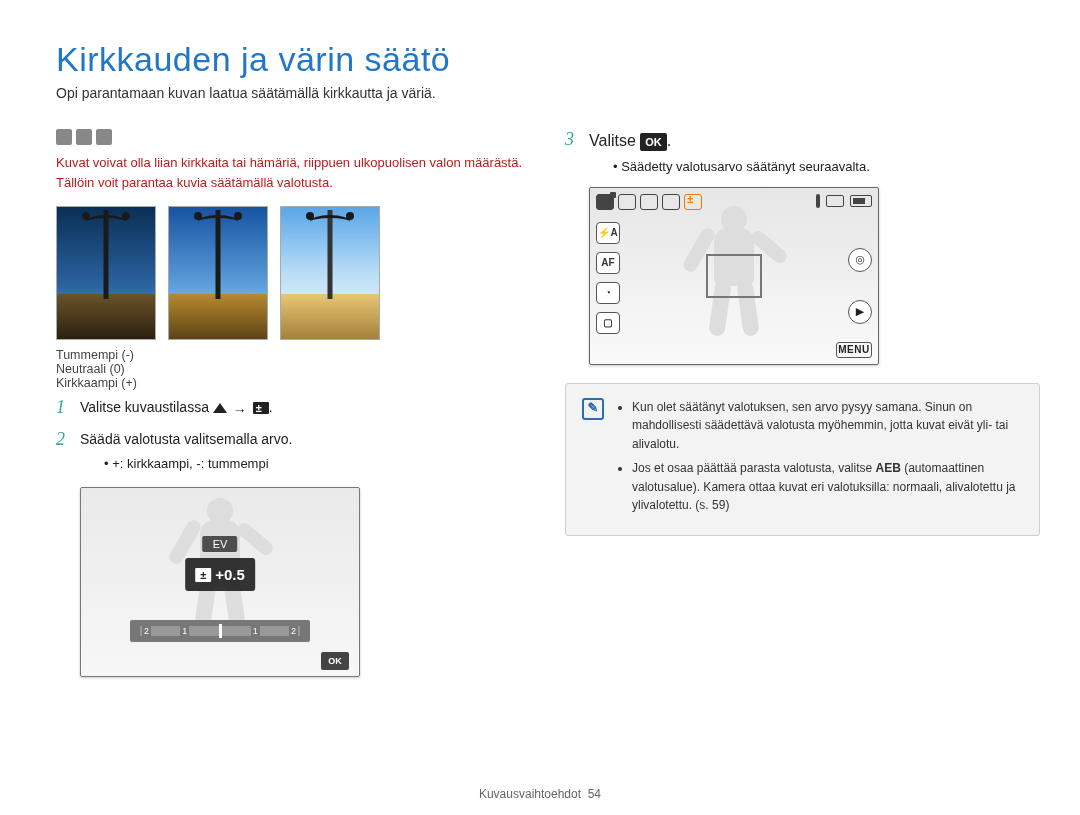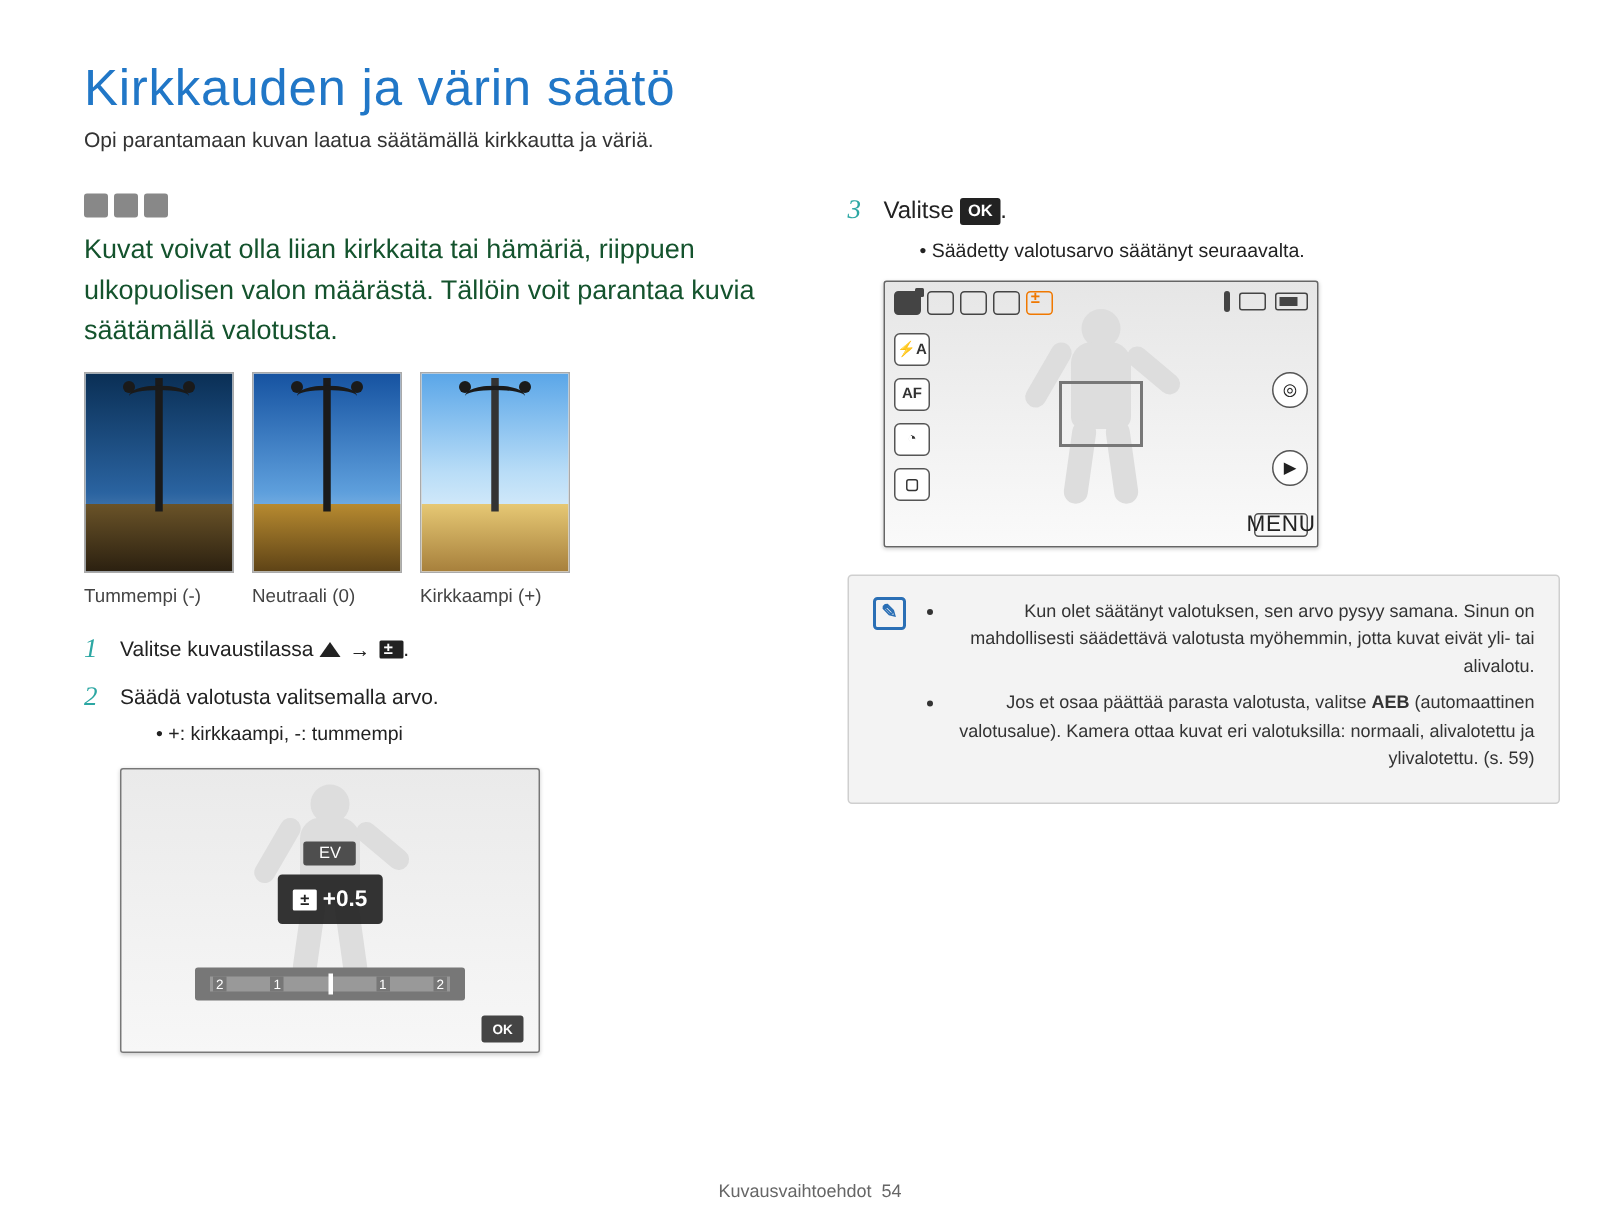--- a/index.html
+++ b/index.html
@@ -5,37 +5,37 @@
   * { box-sizing: border-box; margin: 0; padding: 0; }
   html, body { width: 1080px; height: 815px; font-family: Arial, Helvetica, sans-serif; color: #222; background:#fff; }
   .page { padding: 40px 40px 20px 56px; position: relative; height: 100%; }
   .page-title { font-size: 34px; font-weight: 300; color:#2177c7; letter-spacing: .5px; margin-bottom: 6px; }
   .page-subtitle { font-size: 14px; color:#333; margin-bottom: 28px; }
   .cols { display: flex; gap: 34px; }
   .col { width: 50%; }
   .section-heading { font-size: 18px; color:#2177c7; font-weight: 400; display:flex; align-items:center; gap:8px; margin-bottom:8px;}
   .mode-icons { display:inline-flex; gap:4px; }
   .mode-icons span { display:inline-block; width:16px; height:16px; background:#888; border-radius:2px; }
-  .body-text { font-size: 18px; line-height: 1.5; color:#14532d; margin-bottom: 14px; }
+  .body-text { font-size: 13px; line-height: 1.5; color:#b91c1c; margin-bottom: 14px; }
   .thumbs { display:flex; gap:12px; margin-bottom:8px; }
   .thumb { width:100px; height:134px; position:relative; overflow:hidden; border:1px solid #aaa; }
   .sky { position:absolute; inset:0; }
   .ground { position:absolute; left:0; right:0; bottom:0; height:34%; }
   .thumb.dark .sky { background: linear-gradient(#0a2f55, #2a63a0 60%, #8aaed2);}
   .thumb.dark .ground { background: linear-gradient(#6a5328, #2b2010);}
   .thumb.neutral .sky { background: linear-gradient(#1653a1, #5e9fdc 60%, #c8e2f6);}
   .thumb.neutral .ground { background: linear-gradient(#b78a30, #5e4316);}
   .thumb.bright .sky { background: linear-gradient(#5aa6e8, #b9ddf7 50%, #fefefe);}
   .thumb.bright .ground { background: linear-gradient(#e6c874, #a7803c);}
   .pole { position:absolute; left:50%; bottom:30%; width:5px; height:68%; background:#1a1a1a; transform:translateX(-50%);}
   .thumb.bright .pole { background:#333; }
   .lamp-arm { position:absolute; left:50%; top:6%; width:40px; height:14px; border-top:3px solid #1a1a1a; border-radius: 50% 50% 0 0; transform:translateX(-50%);}
   .lamp-bulb { position:absolute; top:4%; width:8px; height:8px; border-radius:50%; background:#1a1a1a;}
   .lb-l { left:26%;} .lb-r { right:26%;}
-  .thumb-labels { display:flex; gap:12px; margin-bottom:18px;}
+  .thumb-labels { display:flex; gap:0; margin-bottom:7px;flex-direction:column;}
   .thumb-labels span { width:100px; font-size:12.5px; color:#444; }
   .steps { font-size:14px; }
   .step { display:flex; gap:10px; margin-bottom:10px; }
   .step-num { font-size:18px; color:#2ca7a3; font-style:italic; font-family: Georgia, 'Times New Roman', serif; min-width:14px; }
   .step-body { flex:1; line-height:1.5; }
   .step-icons { display:inline-flex; align-items:center; gap:6px; vertical-align:middle;}
   .icon-up { width:0; height:0; border-left:7px solid transparent; border-right:7px solid transparent; border-bottom:10px solid #222; display:inline-block;}
   .arrow { font-size:14px; }
   .icon-ev { display:inline-block; width:16px; height:12px; background:#222; position:relative; border-radius:1px;}
   .icon-ev::after { content:"±"; color:#fff; position:absolute; left:3px; top:-2px; font-size:11px; font-weight:bold;}
@@ -71,27 +71,27 @@
   .lcd2 .tr-icons { position:absolute; top:6px; right:6px; display:flex; gap:6px; align-items:center;}
   .tr-icons i { display:inline-block; height:12px; border:1.5px solid #444; border-radius:2px;}
   .tr-icons i.bar { width:4px; background:#444; border:none; height:14px;}
   .tr-icons i.mem { width:18px;}
   .tr-icons i.bat { width:22px; position:relative;}
   .tr-icons i.bat::after { content:""; position:absolute; left:2px; top:2px; bottom:2px; width:60%; background:#444;}
   .lcd2 .left-icons { position:absolute; left:6px; top:34px; display:flex; flex-direction:column; gap:8px;}
   .lcd2 .left-icons i { width:24px; height:22px; background:#fff; border:1.5px solid #555; border-radius:4px; font-size:10px; font-weight:bold; color:#333; display:flex; align-items:center; justify-content:center; font-style:normal;}
   .lcd2 .right-icons { position:absolute; right:6px; top:60px; display:flex; flex-direction:column; gap:28px;}
   .lcd2 .right-icons i { width:24px; height:24px; background:#fff; border:1.5px solid #555; border-radius:50%; display:flex; align-items:center; justify-content:center; font-style:normal; font-size:11px;}
-  .lcd2 .menu-btn { position:absolute; right:6px; bottom:6px; width:36px; height:16px; border:1.5px solid #555; border-radius:3px; font-size:15px; font-weight:normal; display:flex; align-items:center; justify-content:center; letter-spacing:.5px;}
+  .lcd2 .menu-btn { position:absolute; right:6px; bottom:6px; width:36px; height:16px; border:1.5px solid #555; border-radius:3px; font-size:10px; font-weight:bold; display:flex; align-items:center; justify-content:center; letter-spacing:.5px;}
   .lcd2 .focus-box { position:absolute; left:50%; top:50%; transform:translate(-50%,-50%); width:56px; height:44px; border:2px solid #777;}
   .lcd2 .silhouette { top:18px; }
   .note-box { display:flex; gap:12px; border:1px solid #cfcfcf; background:#f3f3f3; border-radius:3px; padding:14px 16px; font-size:12px; line-height:1.55; color:#333;}
   .note-icon { flex:0 0 22px; width:22px; height:22px; border:2px solid #2a6fb5; border-radius:3px; color:#2a6fb5; display:flex; align-items:center; justify-content:center; font-weight:bold; font-size:13px;}
   .note-box ul { list-style: disc; padding-left: 16px; }
-  .note-box li { margin-bottom: 6px; text-align: right; }
+  .note-box li { margin-bottom: 6px; }
   .footer { position:absolute; bottom:14px; left:0; right:0; text-align:center; font-size:12px; color:#666;}
 </style>
 </head>
 <body>
 
 <div class="page">
 
   <h1 class="page-title">Kirkkauden ja värin säätö</h1>
   <p class="page-subtitle">Opi parantamaan kuvan laatua säätämällä kirkkautta ja väriä.</p>
 

